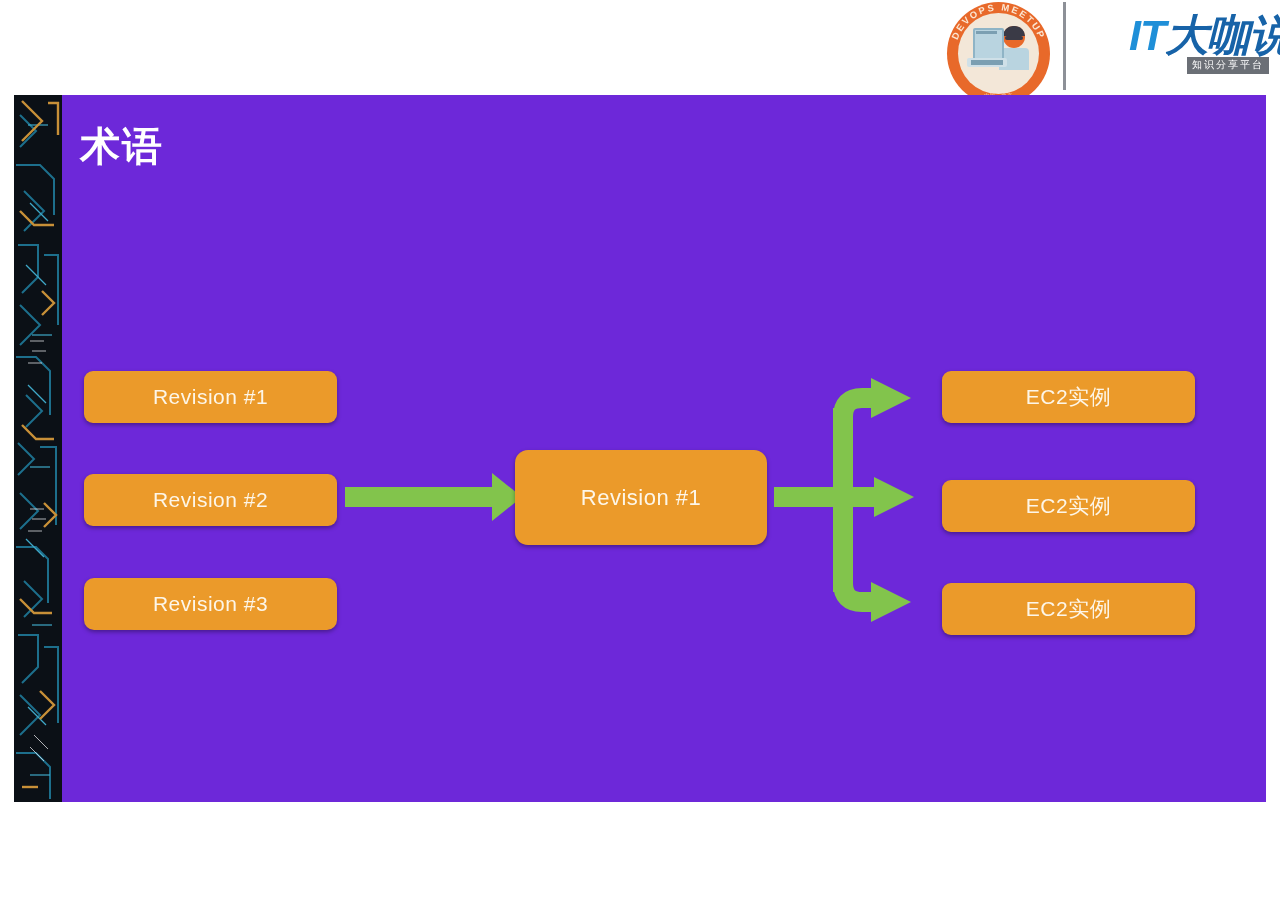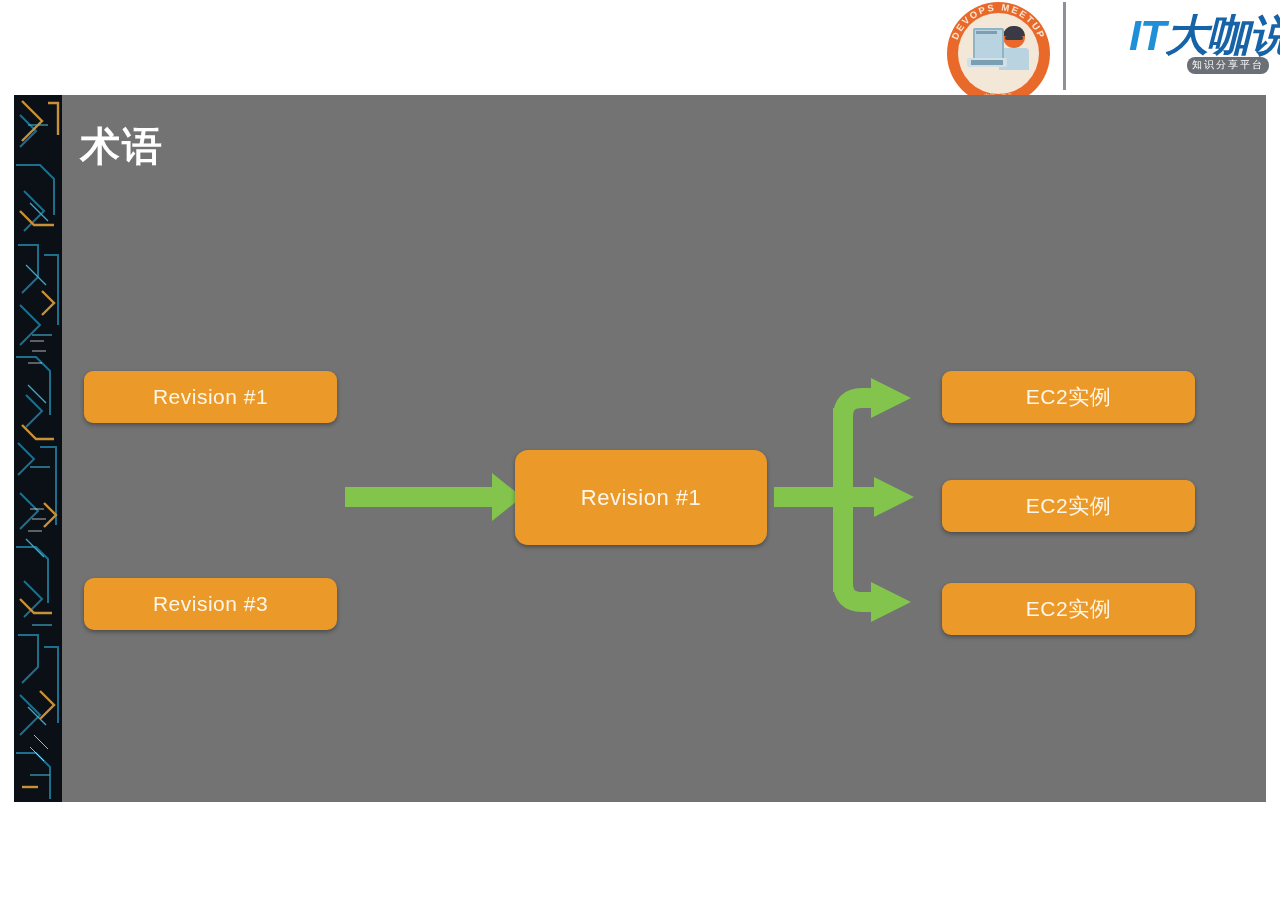--- a/index.html
+++ b/index.html
@@ -115,29 +115,28 @@
   #it-logo-main .cjk { color: #1763a8; font-style: italic; }
   #it-logo-sub {
     position: absolute;
     left: 58px; top: 49px;
     background: #6b6f76;
     color: #ffffff;
     font-size: 10px;
     letter-spacing: 2px;
     padding: 1px 5px 2px 5px;
     white-space: nowrap;
-    border-radius: 8px;
   }
 
   
   #slide {
     position: absolute;
     left: 14px; top: 95px;
     width: 1252px; height: 707px;
-    background: #737373;
+    background: #6d28d9;
     overflow: hidden;
   }
 
   
   #deco-strip {
     position: absolute;
     left: 0; top: 0;
     width: 48px; height: 707px;
     background: #0b1016;
     overflow: hidden;
@@ -318,20 +317,21 @@
         <path d="M829 488 Q829 507 848 507 L862 507" stroke-linejoin="round"></path>
       </g>
       <g fill="#82c44c">
         <path d="M857 283 L897 303 L857 323 Z"></path>
         <path d="M860 382 L900 402 L860 422 Z"></path>
         <path d="M857 487 L897 507 L857 527 Z"></path>
       </g>
     </svg>
 
     <div class="node-box" id="node-rev-1">Revision #1</div>
+    <div class="node-box" id="node-rev-2">Revision #2</div>
     <div class="node-box" id="node-rev-3">Revision #3</div>
 
     <div class="node-box big" id="node-center">Revision #1</div>
 
     <div class="node-box" id="node-ec2-1">EC2实例</div>
     <div class="node-box" id="node-ec2-2">EC2实例</div>
     <div class="node-box" id="node-ec2-3">EC2实例</div>
   </div>
 </div>
 

